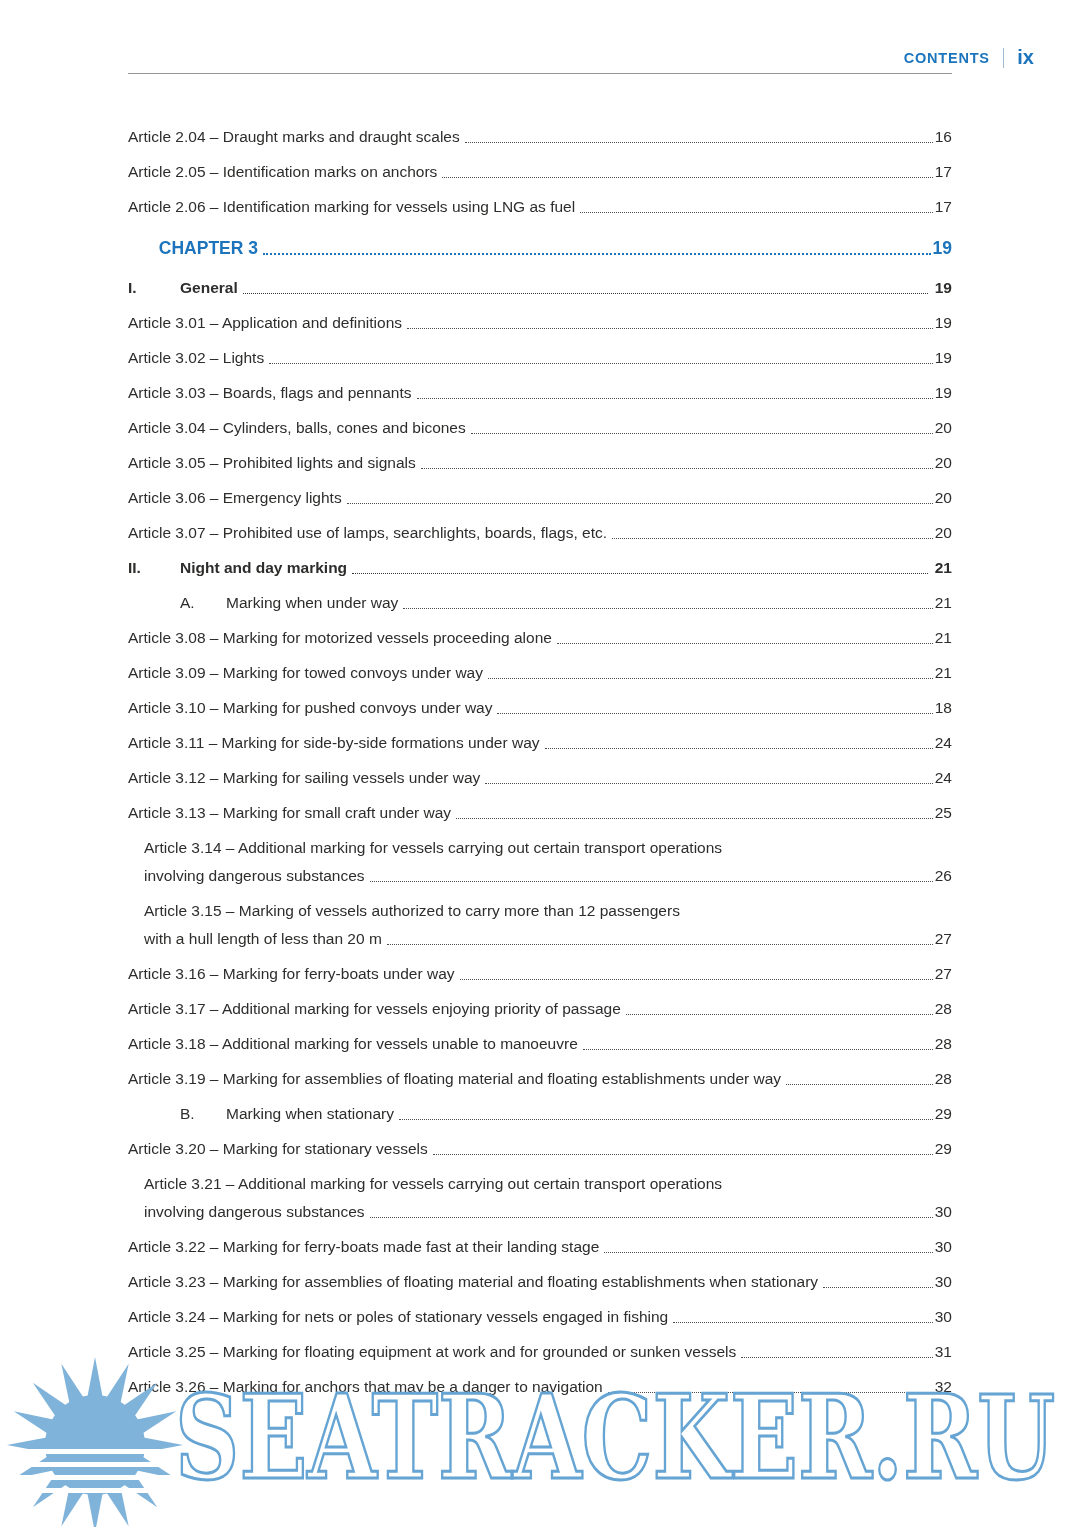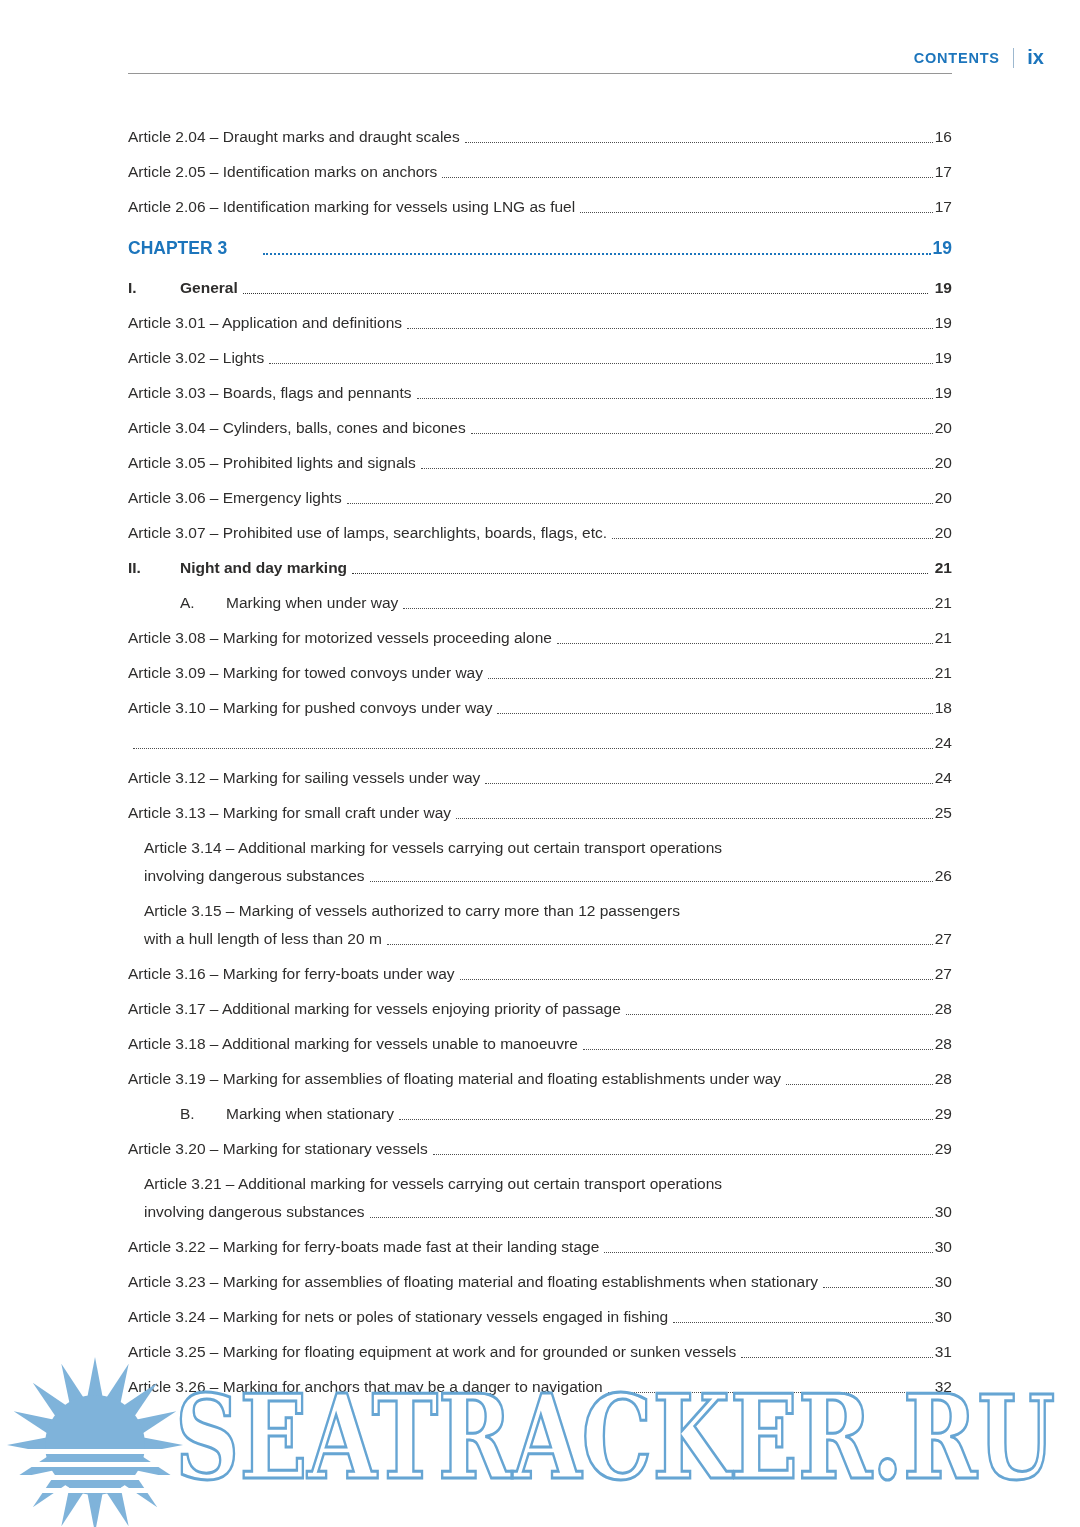--- a/index.html
+++ b/index.html
@@ -8,21 +8,21 @@
     background: #ffffff;
     font-family: "Liberation Sans", sans-serif;
     position: relative;
     overflow: hidden;
     color: #2e2d2c;
   }
   .page { position: absolute; inset: 0; }
 
   
   .header {
-    position: absolute; top: 46px; right: 36px;
+    position: absolute; top: 46px; right: 46px;
     display: flex; align-items: center; gap: 13px;
   }
   .header-title {
     color: var(--accent-blue, #1c75bc);
     font-weight: bold; font-size: 14.5px; letter-spacing: 0.8px;
   }
   .header-sep { width: 1.5px; height: 20px; background: #9db8cf; }
   .header-page { color: var(--accent-blue, #1c75bc); font-weight: bold; font-size: 20px; }
   .header-rule {
     position: absolute; top: 73px; left: 128px; width: 824px; height: 1px;
@@ -42,21 +42,21 @@
   .entry .dots {
     flex: 1 1 auto; min-width: 10px;
     border-bottom: 1.6px dotted #4d4d4d;
     margin: 0 2px 4px 5px;
   }
   .entry .pg { white-space: nowrap; }
 
   .entry.chapter {
     color: var(--accent-blue, #1c75bc);
     font-weight: bold; font-size: 17.5px; line-height: 23px;
-    margin-top: 20px; margin-bottom: 17px;
+    margin-top: 20px; margin-bottom: 17px; text-align: right;
   }
   .entry.chapter .num { width: 130px; }
   .entry.chapter .dots { border-bottom: 2.4px dotted var(--accent-blue, #1c75bc); margin-bottom: 5px; }
 
   .entry.section { font-weight: bold; }
   .entry.section .num { width: 52px; }
   .entry.section .dots { border-bottom: 1.9px dotted #333; margin-right: 7px; }
 
   .entry.subsection { padding-left: 52px; }
   .entry.subsection .num { width: 46px; }
@@ -168,20 +168,21 @@
         <span class="lbl">Article 3.09 – Marking for towed convoys under way</span>
         <span class="dots"></span>
         <span class="pg">21</span>
       </div>
       <div class="entry article">
         <span class="lbl">Article 3.10 – Marking for pushed convoys under way</span>
         <span class="dots"></span>
         <span class="pg">18</span>
       </div>
       <div class="entry article">
+        <span class="lbl">Article 3.11 – Marking for side-by-side formations under way</span>
         <span class="dots"></span>
         <span class="pg">24</span>
       </div>
       <div class="entry article">
         <span class="lbl">Article 3.12 – Marking for sailing vessels under way</span>
         <span class="dots"></span>
         <span class="pg">24</span>
       </div>
       <div class="entry article">
         <span class="lbl">Article 3.13 – Marking for small craft under way</span>

